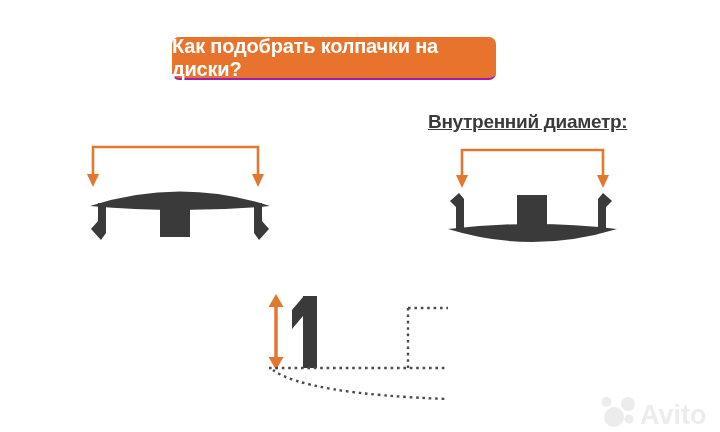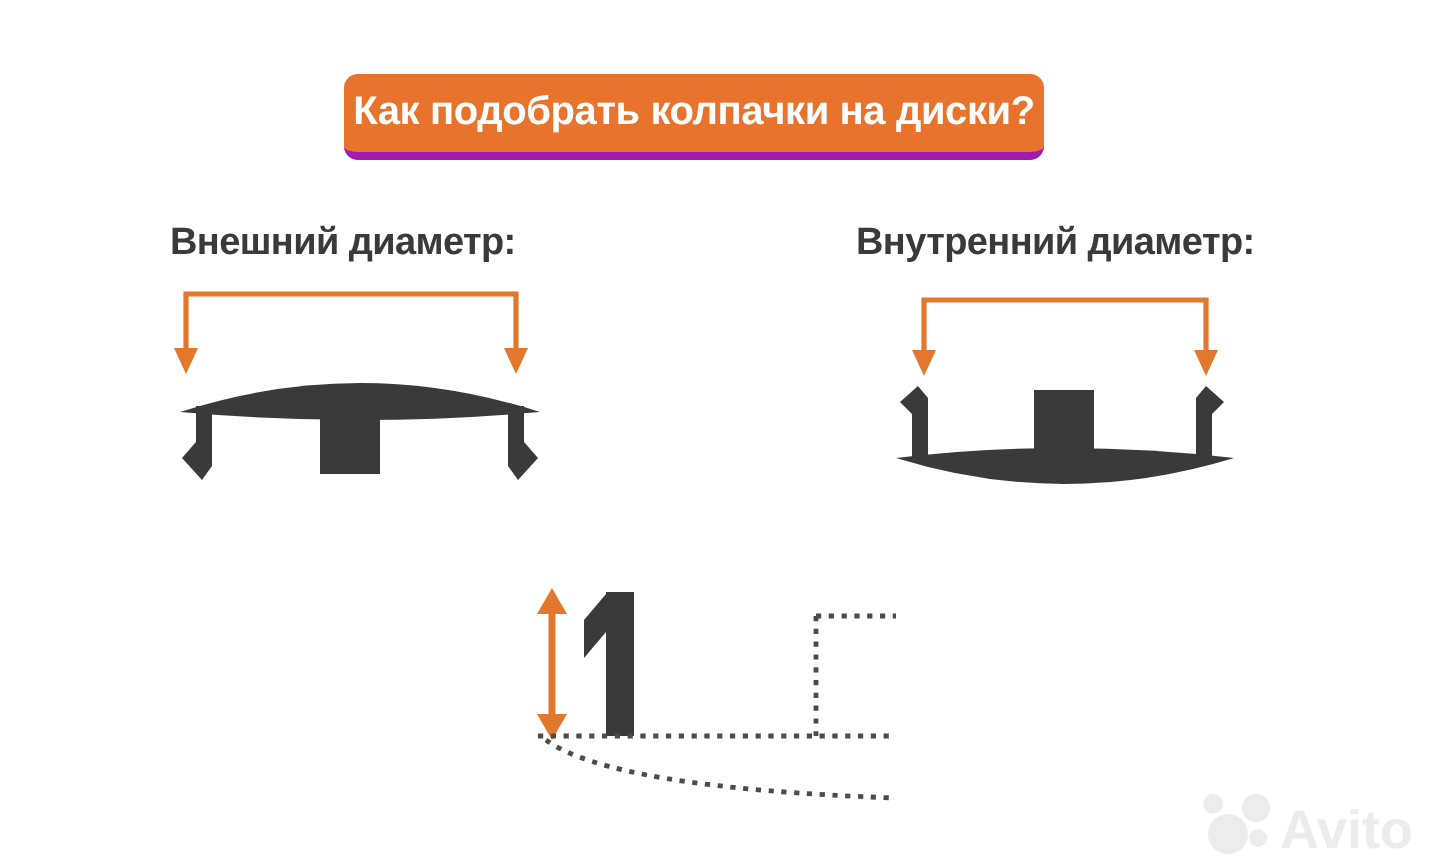--- a/index.html
+++ b/index.html
@@ -1,34 +1,34 @@
 <!DOCTYPE html>
 <html><head>
 <meta charset="utf-8">
 <style>
   html,body{margin:0;padding:0;background:#ffffff;}
   .stage{
     position:relative;width:720px;height:432px;background:#ffffff;
     overflow:hidden;font-family:"Liberation Sans", sans-serif;
   }
   .banner{
-    position:absolute;left:172px;top:37px;width:350px;height:43px;
-    background:#e8732c;border-bottom:4px solid #a21caf;border-radius:7px;
+    position:absolute;left:172px;top:37px;width:324px;height:43px;
+    background:#e8732c;border-bottom:2px solid #a21caf;border-radius:7px;
     display:flex;align-items:center;justify-content:center;
     box-sizing:border-box;
   }
   .banner span{
     color:#ffffff;font-size:20px;font-weight:700;letter-spacing:-0.2px;
   }
   .heading{
     position:absolute;color:#3a3a3a;font-size:19px;font-weight:700;
     letter-spacing:-0.3px;white-space:nowrap;
   }
   .h-outer{left:85px;top:111px;}
-  .h-inner{left:428px;top:111px;}
+  .h-inner{left:428px;top:111px;text-decoration:underline;}
   .h-leg{left:294px;top:261px;}
   .diag{position:absolute;}
   .diag-outer{left:85px;top:143px;}
   .diag-inner{left:445px;top:145px;}
   .diag-leg{left:258px;top:290px;}
   .dark{fill:#3a3a3a;}
   .orange-line{stroke:#e2782e;stroke-width:2.6;fill:none;}
   .orange-fill{fill:#e2782e;}
   .dotted{stroke:#4b4b4b;stroke-width:2.4;fill:none;stroke-dasharray:2.6 3.8;}
   .watermark{
@@ -40,21 +40,20 @@
 </style>
 </head>
 <body>
 
 <div class="stage">
 
   <div class="banner">
     <span>Как подобрать колпачки на диски?</span>
   </div>
 
-  <div class="heading h-outer">Внешний диаметр:</div>
   <div class="heading h-inner">Внутренний диаметр:</div>
 
   <svg class="diag diag-outer" width="190" height="105" viewBox="0 0 190 105">
     <g>
       <polyline class="orange-line" points="8,33 8,4 173,4 173,33"></polyline>
       <polygon class="orange-fill" points="8,44 2,31 14,31"></polygon>
       <polygon class="orange-fill" points="173,44 167,31 179,31"></polygon>
     </g>
     <g>
       <path class="dark" d="M5,63 Q95,34 185,63 Q95,71 5,63 Z"></path>

